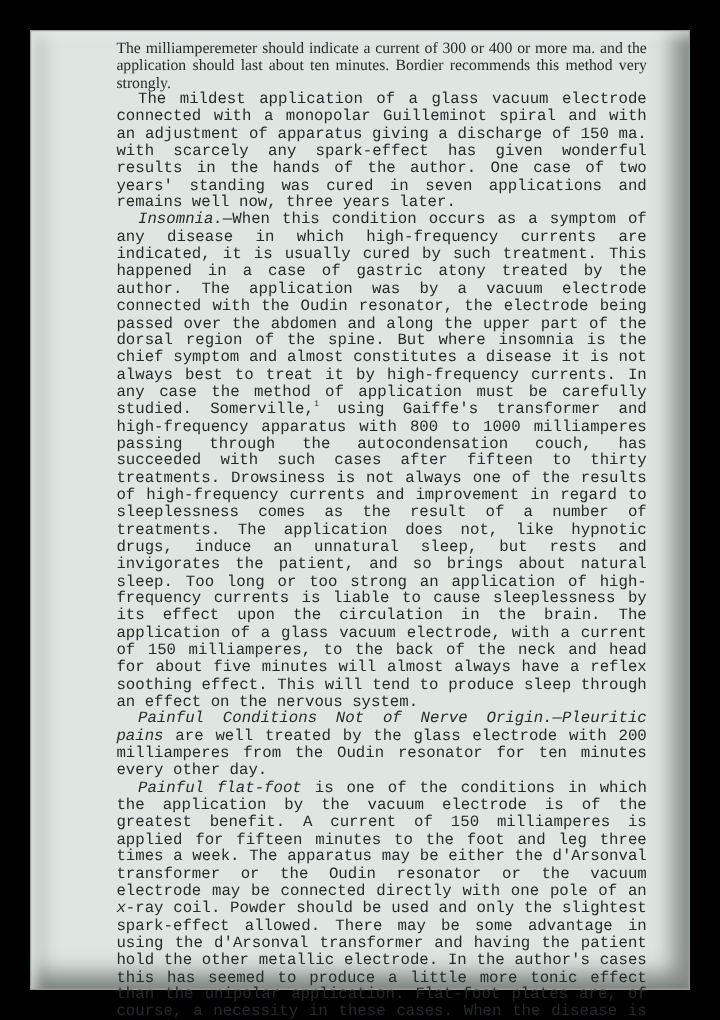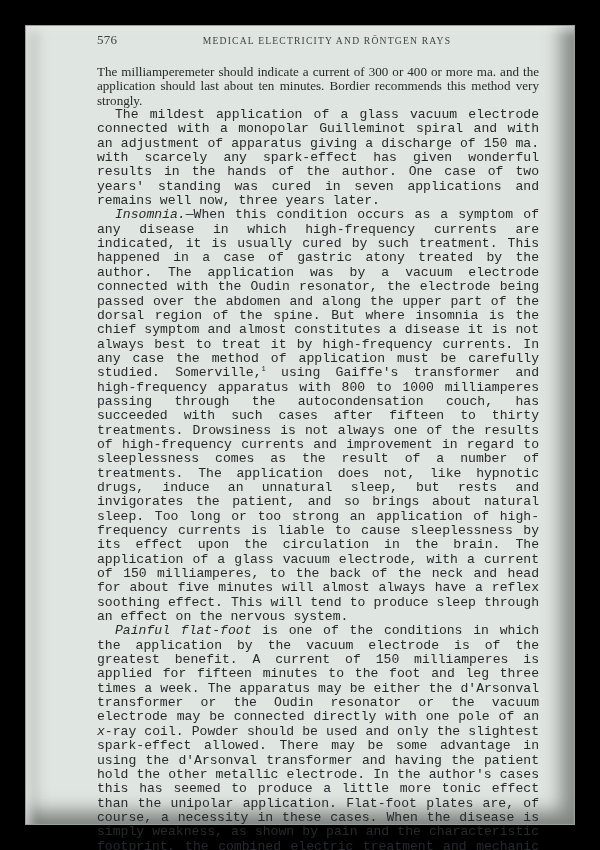--- a/index.html
+++ b/index.html
@@ -24,26 +24,23 @@
   .it { font-style:italic; }
   .footnote { text-align:center; font-size:11px; margin-top:4px; }
   sup { font-size:7px; line-height:0; vertical-align:super; }
 </style>
 </head>
 <body>
 
 <div class="frame"></div>
 
 <div class="page">
-  <div class="header">
-    <span class="page-num">576</span>
-    <span class="running-head">MEDICAL ELECTRICITY AND RÖNTGEN RAYS</span>
-  </div>
   <div id="body-text">
       <p class=""><span>The milliamperemeter should indicate a current of 300 or 400 or more ma. and the application should last about ten minutes. Bordier recommends this method very strongly.</span></p>
       <p class="indent"><span>The mildest application of a glass vacuum electrode connected with a monopolar Guilleminot spiral and with an adjustment of apparatus giving a discharge of 150 ma. with scarcely any spark-effect has given wonderful results in the hands of the author. One case of two years' standing was cured in seven applications and remains well now, three years later.</span></p>
       <p class="indent"><span class="it">Insomnia.</span><span>—When this condition occurs as a symptom of any disease in which high-frequency currents are indicated, it is usually cured by such treatment. This happened in a case of gastric atony treated by the author. The application was by a vacuum electrode connected with the Oudin resonator, the electrode being passed over the abdomen and along the upper part of the dorsal region of the spine. But where insomnia is the chief symptom and almost constitutes a disease it is not always best to treat it by high-frequency currents. In any case the method of application must be carefully studied. Somerville,</span><sup>1</sup><span> using Gaiffe's transformer and high-frequency apparatus with 800 to 1000 milliamperes passing through the autocondensation couch, has succeeded with such cases after fifteen to thirty treatments. Drowsiness is not always one of the results of high-frequency currents and improvement in regard to sleeplessness comes as the result of a number of treatments. The application does not, like hypnotic drugs, induce an unnatural sleep, but rests and invigorates the patient, and so brings about natural sleep. Too long or too strong an application of high-frequency currents is liable to cause sleeplessness by its effect upon the circulation in the brain. The application of a glass vacuum electrode, with a current of 150 milliamperes, to the back of the neck and head for about five minutes will almost always have a reflex soothing effect. This will tend to produce sleep through an effect on the nervous system.</span></p>
+      <p class="indent"><span class="it">Painful Conditions Not of Nerve Origin.—Pleuritic pains</span><span> are well treated by the glass electrode with 200 milliamperes from the Oudin resonator for ten minutes every other day.</span></p>
       <p class="indent"><span class="it">Painful flat-foot</span><span> is one of the conditions in which the application by the vacuum electrode is of the greatest benefit. A current of 150 milliamperes is applied for fifteen minutes to the foot and leg three times a week. The apparatus may be either the d'Arsonval transformer or the Oudin resonator or the vacuum electrode may be connected directly with one pole of an </span><span class="it">x</span><span>-ray coil. Powder should be used and only the slightest spark-effect allowed. There may be some advantage in using the d'Arsonval transformer and having the patient hold the other metallic electrode. In the author's cases this has seemed to produce a little more tonic effect than the unipolar application. Flat-foot plates are, of course, a necessity in these cases. When the disease is simply weakness, as shown by pain and the characteristic footprint, the combined electric treatment and mechanic support relieve these cases very promptly, and eventually effect a complete cure, but when the disease is of long duration and there is deformity of the bones a surgical operation may be necessary before electricity is indicated.</span></p>
     </div>
   <div class="footnote">
     <sup>1</sup><span> Illinois Medical Journal, November, 1905.</span>
   </div>
 </div>
 
 </body></html>

